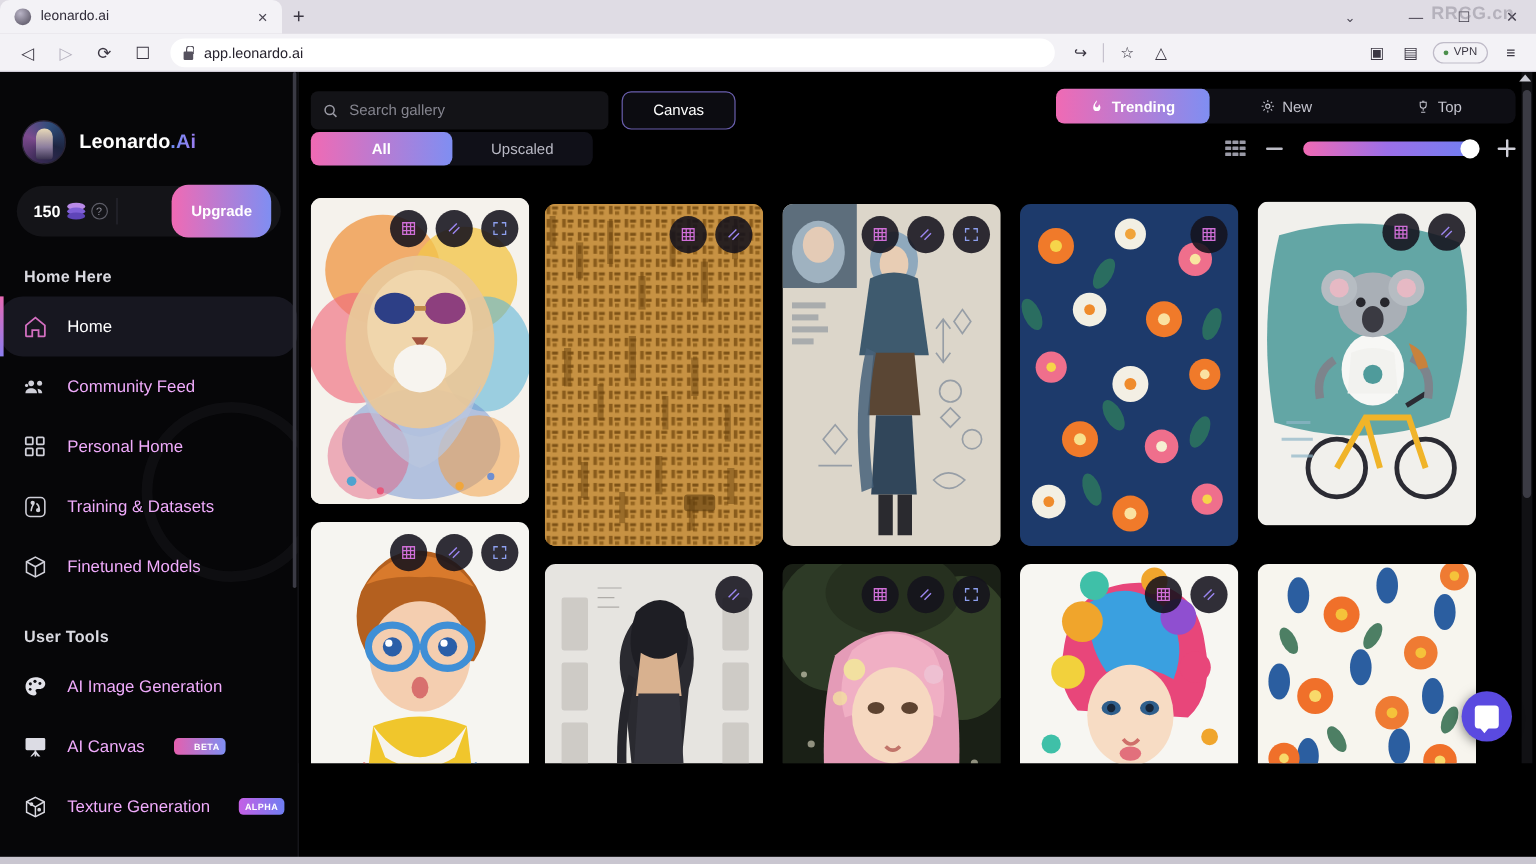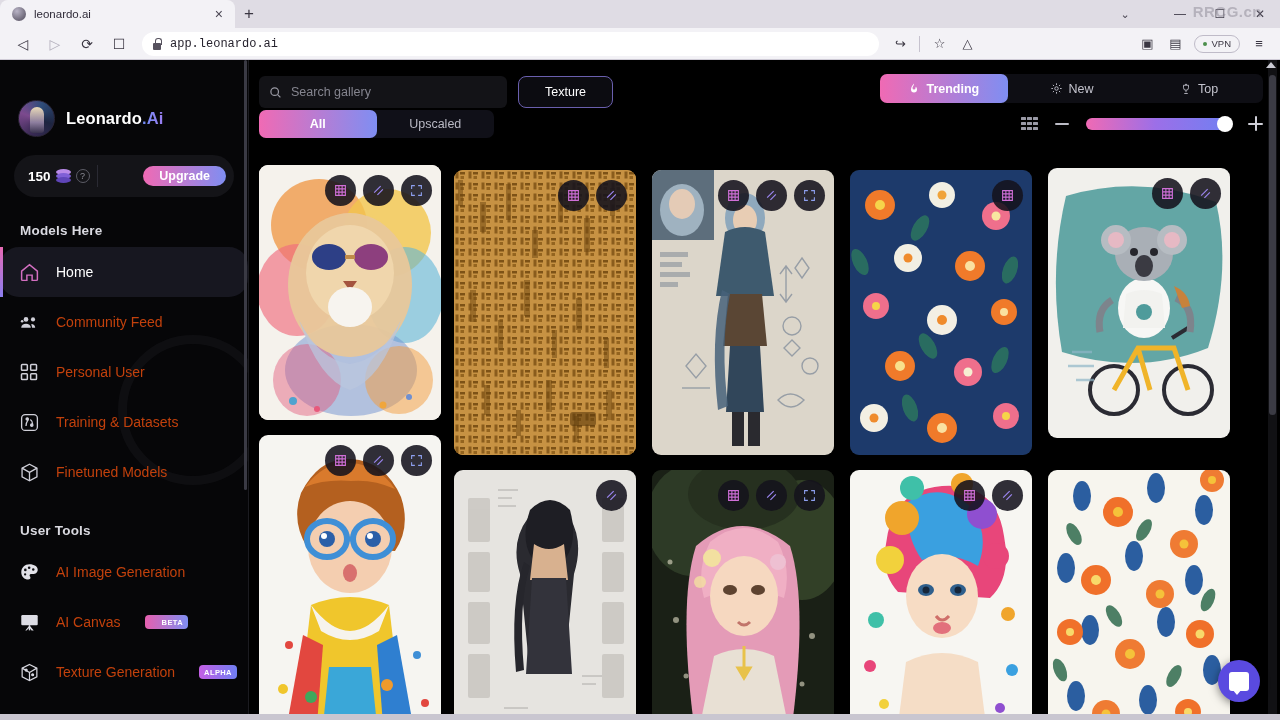--- a/index.html
+++ b/index.html
@@ -23,21 +23,21 @@
                   font-size:12px;color:#3f3b48;}
   .chev{ position:absolute; right:140px; top:0; height:28px; width:30px;
          display:flex;align-items:center;justify-content:center;font-size:11px;color:#4a4653;}
 
   .navbar{ height:32px; background:#f3f2f6; display:flex; align-items:center; padding:0 8px; gap:2px;
            border-bottom:1px solid #cfcbd6; }
   .navbtn{ width:30px;height:26px; display:flex;align-items:center;justify-content:center;
            font-size:14px; color:#3a3642; border-radius:4px;}
   .navbtn.dim{ color:#b4b0bd; }
   .urlwrap{ flex:1; height:24px; background:#fff; border-radius:12px; display:flex; align-items:center;
-            padding:0 10px; gap:8px; margin:0 6px;font-family:Liberation Mono, monospace; }
+            padding:0 10px; gap:8px; margin:0 6px; }
   .lockico{ width:10px;height:12px;position:relative;flex:0 0 auto; }
   .lockico::before{content:"";position:absolute;left:1px;bottom:0;width:8px;height:7px;background:#56525e;border-radius:1px;}
   .lockico::after{content:"";position:absolute;left:2.5px;top:0;width:5px;height:6px;border:1.4px solid #56525e;border-bottom:none;border-radius:3px 3px 0 0;}
   .urltext{ font-size:12px; color:#26222d; }
   .navbtn2{ width:26px;height:26px;display:flex;align-items:center;justify-content:center;color:#3a3642;font-size:13px;}
   .vpnpill{ height:18px; border:1px solid #bfbbc8; border-radius:9px; display:flex;align-items:center;
             gap:4px; padding:0 8px; font-size:9.5px; color:#3a3642; margin:0 4px;}
   .vpndot{ width:4px;height:4px;border-radius:50%;background:#4c8f4c;}
   .divider-v{ width:1px;height:16px;background:#c6c2ce;margin:0 4px;}
 
@@ -64,43 +64,43 @@
             display:flex; align-items:center; padding:0 8px 0 14px; gap:5px; }
   .credits .num{ font-size:13.5px;font-weight:bold;color:#fff;}
   .coinico{ width:15px;height:14px;position:relative;flex:0 0 auto;}
   .coinico i{ position:absolute;left:0;width:15px;height:6px;border-radius:50%;display:block;}
   .coinico i:nth-child(1){ top:0; background:#b98ae8;}
   .coinico i:nth-child(2){ top:4px; background:#7f5fd6;}
   .coinico i:nth-child(3){ top:8px; background:#5f45b8;}
   .qmark{ width:14px;height:14px;border-radius:50%;border:1.3px solid #5c5c66;color:#8d8d98;
           font-size:9px;display:flex;align-items:center;justify-content:center;flex:0 0 auto;}
   .credsep{ width:1px;height:22px;background:#2a2a33;margin-left:2px;}
-  .upgrade{ margin-left:auto; height:20px; padding:0 16px; border-radius:14px;
+  .upgrade{ margin-left:auto; height:44px; padding:0 16px; border-radius:14px;
             background:linear-gradient(90deg,#f06ab4,#7f8ef2); color:#fff;
             font-size:12.5px; font-weight:bold; display:flex;align-items:center;}
 
   .secthead{ font-size:13.5px;color:#d9d9e0;font-weight:bold;padding:26px 0 9px 20px;letter-spacing:.2px;}
   .navitem{ height:50px; display:flex; align-items:center; gap:16px; padding-left:18px; position:relative;}
   .navitem.active{ background:#171720;border-radius:19px; }
   .navitem.active::before{ content:""; position:absolute; left:0; top:0; bottom:0; width:3px;
                            background:linear-gradient(180deg,#e86ab4,#8b7df0);}
-  .navitem .lbl{ font-size:14px; color:#c2410c; }
+  .navitem .lbl{ font-size:14px; color:#f0abfc; }
   .navitem.active .lbl{ color:#fff; }
   .ico{ width:22px;height:22px;flex:0 0 auto;display:flex;align-items:center;justify-content:center;}
   .ico svg{ display:block; }
   .badge{ font-size:7.5px;font-weight:bold;color:#fff;padding:2.5px 5px;border-radius:4px;margin-left:8px;
           letter-spacing:.4px;}
   .badge.beta{ background:linear-gradient(90deg,#e55fae,#7f8ef2);padding-left:17px;}
   .badge.alpha{ background:linear-gradient(90deg,#c45fe5,#6f7ef2);}
   .sb-watermark{ position:absolute; right:-20px; top:275px; width:150px;height:150px;
                  border-radius:50%; border:9px solid rgba(90,90,100,.10); pointer-events:none;}
   .sb-scroll{ position:absolute; right:1px; top:0; width:3px; height:430px; background:#3a3a44; border-radius:2px;}
 
   
-  .main{ flex:1; height:660px; position:relative; background:#000; overflow:hidden; }
+  .main{ flex:1; height:576px; position:relative; background:#000; overflow:hidden; }
   .toolbar{ height:90px; position:relative; }
   .searchbox{ position:absolute; left:10px; top:16px; width:248px; height:32px; background:#131317;
               border-radius:6px; display:flex; align-items:center; padding:0 10px; gap:9px;}
   .searchbox .ph{ font-size:12.5px; color:#85858f; }
   .searchbtn{ position:absolute; left:269px; top:16px; width:95px; height:32px; border-radius:8px;
               border:1px solid #6a5fae; background:#0c0c11; color:#fff; font-size:12.5px;
               display:flex;align-items:center;justify-content:center;}
   .segment{ position:absolute; left:10px; top:50px; width:235px; height:28px; background:#101018;
             border-radius:7px; display:flex; }
   .seg{ flex:1; display:flex;align-items:center;justify-content:center;font-size:12.5px;color:#b9b9c4;
@@ -207,21 +207,21 @@
         <span class="coinico">
             <i></i>
             <i></i>
             <i></i>
           </span>
         <span class="qmark">?</span>
         <span class="credsep"></span>
         <span class="upgrade">Upgrade</span>
       </div>
 
-      <div class="secthead">Models Here</div>
+      <div class="secthead">Home Here</div>
 
       <div class="navitem active">
         <span class="ico">
           <svg width="21" height="21" viewBox="0 0 24 24" fill="none" stroke="#d36fc0" stroke-width="1.7">
             <path d="M3 10.5 12 3l9 7.5V20a1 1 0 0 1-1 1h-5v-6H9v6H4a1 1 0 0 1-1-1z"></path>
             </svg>
         </span>
         <span class="lbl">Home</span>
       </div>
 
@@ -240,21 +240,21 @@
 
       <div class="navitem">
         <span class="ico">
           <svg width="20" height="20" viewBox="0 0 24 24" fill="none" stroke="#cfcfd8" stroke-width="1.8">
             <rect x="3" y="3" width="7" height="7" rx="1"></rect>
               <rect x="14" y="3" width="7" height="7" rx="1"></rect>
             <rect x="3" y="14" width="7" height="7" rx="1"></rect>
               <rect x="14" y="14" width="7" height="7" rx="1"></rect>
             </svg>
         </span>
-        <span class="lbl">Personal User</span>
+        <span class="lbl">Personal Home</span>
       </div>
 
       <div class="navitem">
         <span class="ico">
           <svg width="21" height="21" viewBox="0 0 24 24" fill="none" stroke="#cfcfd8" stroke-width="1.5">
             <rect x="3" y="3" width="18" height="18" rx="4"></rect>
             <path d="M8 16c0-3 1.3-5.5 2.6-7.5M13 8.5c1.6 1.2 2.6 3 2.6 5.5"></path>
             <circle cx="9.4" cy="8" r="1.3" fill="#cfcfd8"></circle>
               <circle cx="14.6" cy="15" r="1.3" fill="#cfcfd8"></circle>
             </svg>
@@ -318,21 +318,21 @@
     <div class="main">
 
       <div class="toolbar">
         <div class="searchbox">
           <svg width="13" height="13" viewBox="0 0 24 24" fill="none" stroke="#9a9aa4" stroke-width="2.3">
             <circle cx="10.5" cy="10.5" r="7"></circle>
               <path d="M16 16l5 5"></path>
             </svg>
           <span class="ph">Search gallery</span>
         </div>
-        <div class="searchbtn">Texture</div>
+        <div class="searchbtn">Canvas</div>
 
         <div class="segment">
           <div class="seg on">All</div>
           <div class="seg">Upscaled</div>
         </div>
 
         <div class="tabs">
           <div class="gtab on">
             <svg width="12" height="13" viewBox="0 0 24 24" fill="#fff">
               <path d="M12 2c.8 4.2-3 5-3 9a3 3 0 0 0 6 0c0-1 .4-1.6 1-2.4.9 1.4 2 3 2 5.4a6 6 0 0 1-12 0C6 8.5 9.6 5.4 12 2z"></path>

